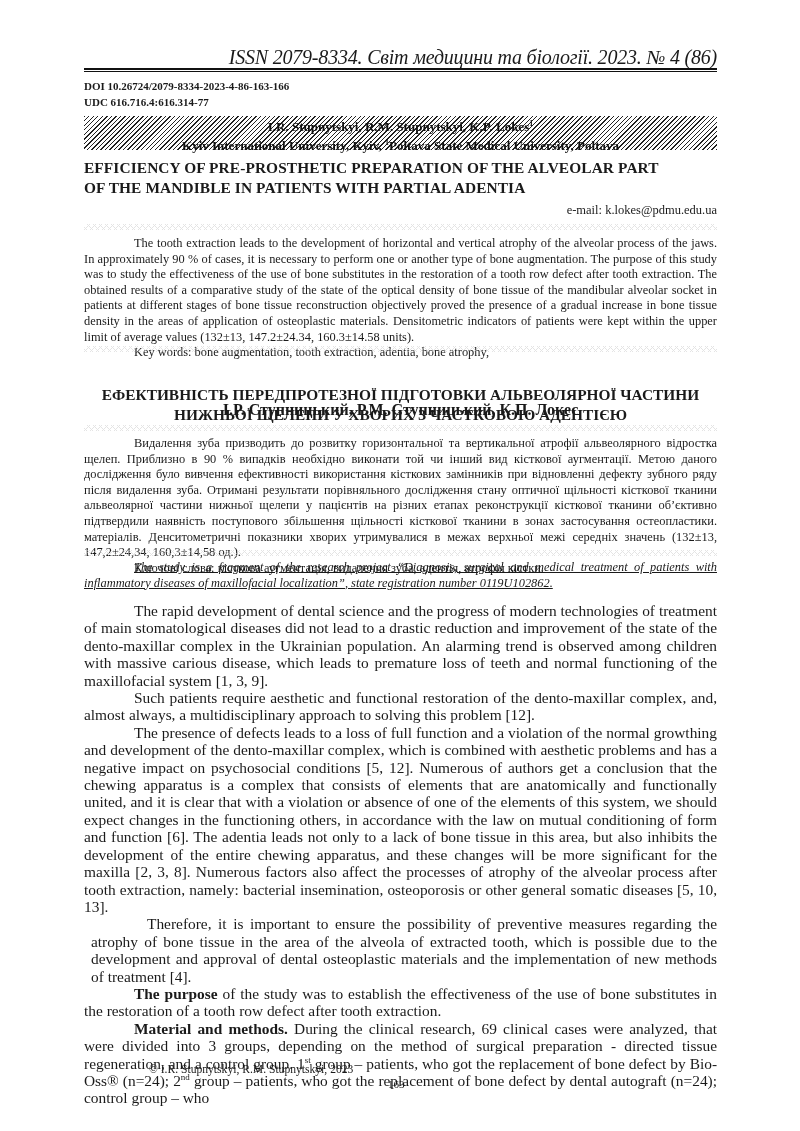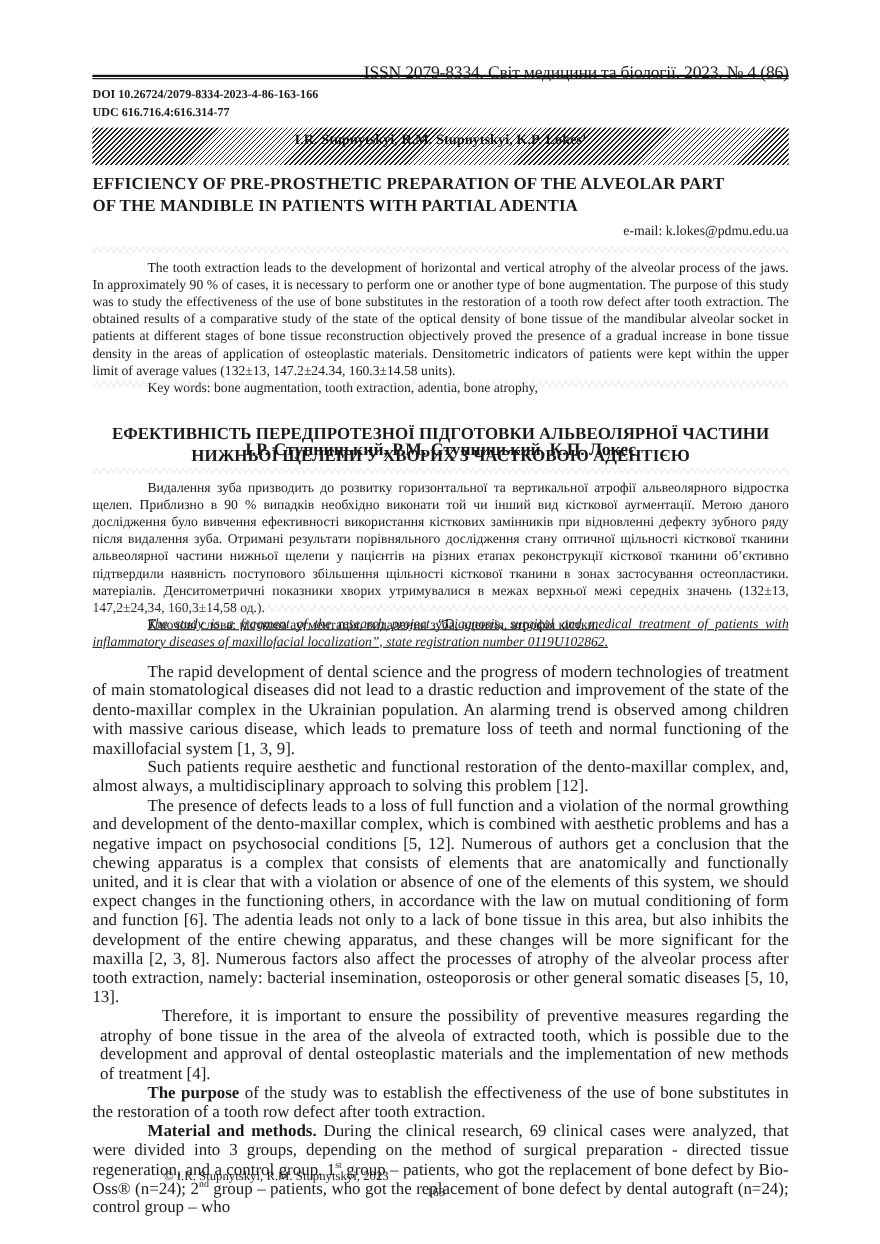--- a/index.html
+++ b/index.html
@@ -1,20 +1,20 @@
 <!DOCTYPE html>
 <html><head>
 <meta charset="utf-8">
 <style>
   html, body { margin:0; padding:0; background:#ffffff; }
   body { width:800px; height:1131px; position:relative; overflow:hidden;
          font-family:"Liberation Serif", "DejaVu Serif", serif; color:#1a1a1a; }
   .page { position:absolute; left:84px; top:0; width:633px; }
 
-  .running-head { position:absolute; top:58px; right:0; font-size:16px;
+  .running-head { position:absolute; top:46px; right:0; font-style:italic; font-size:20px;
                   letter-spacing:-0.2px; white-space:nowrap; }
   .head-rule { position:absolute; top:68px; left:0; width:633px; height:0;
                border-top:2.5px solid #111; border-bottom:0.8px solid #111; padding-top:1px; }
   .doi { position:absolute; top:78px; left:0; font-weight:bold; font-size:11px; line-height:16px; }
 
   .author-band { position:absolute; top:116px; left:0; width:633px; height:34px;
      background: repeating-linear-gradient(135deg, #222 0px, #222 1px, #fff 1px, #fff 3.2px);
      text-align:center; font-weight:bold; font-size:13px; line-height:16px; color:#111; }
   .author-band span { display:block; }
   .author-band sup { font-size:8px; }
@@ -61,20 +61,21 @@
   <div class="running-head">ISSN 2079-8334. Світ медицини та біології. 2023. № 4 (86)</div>
   <div class="head-rule"></div>
 
   <div class="doi">
     <div>DOI 10.26724/2079-8334-2023-4-86-163-166</div>
     <div>UDC 616.716.4:616.314-77</div>
   </div>
 
   <div class="author-band">
     <span><span style="display:inline">I.R. Stupnytskyi, R.M. Stupnytskyi, K.P. Lokes</span><sup>1</sup></span>
+    <span><span style="display:inline">Kyiv International University, Kyiv,</span> <sup>1</sup><span style="display:inline">Poltava State Medical University, Poltava</span></span>
   </div>
 
   <div class="title-en">
     <div>EFFICIENCY OF PRE-PROSTHETIC PREPARATION OF THE ALVEOLAR PART</div>
     <div>OF THE MANDIBLE IN PATIENTS WITH PARTIAL ADENTIA</div>
   </div>
 
   <div class="email">e-mail: k.lokes@pdmu.edu.ua</div>
 
   <div class="wavy" style="top:224px"></div>

